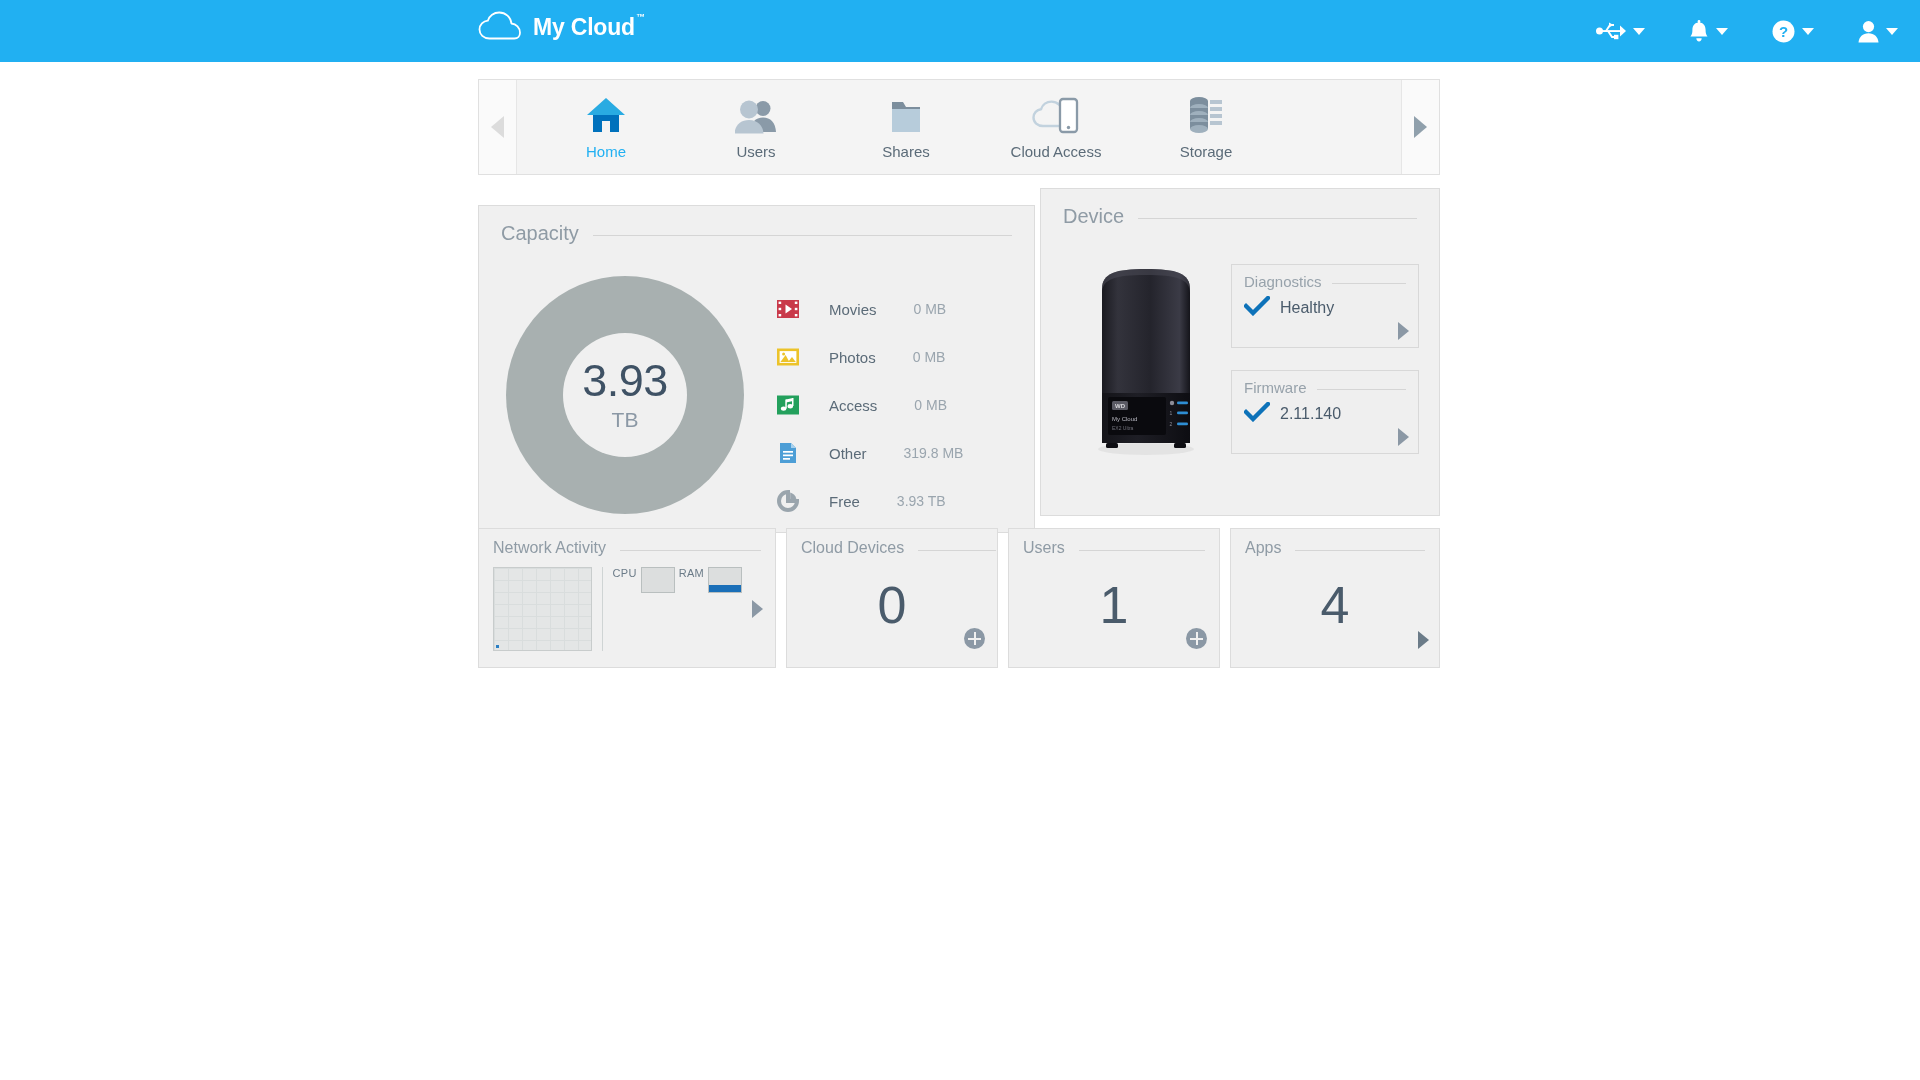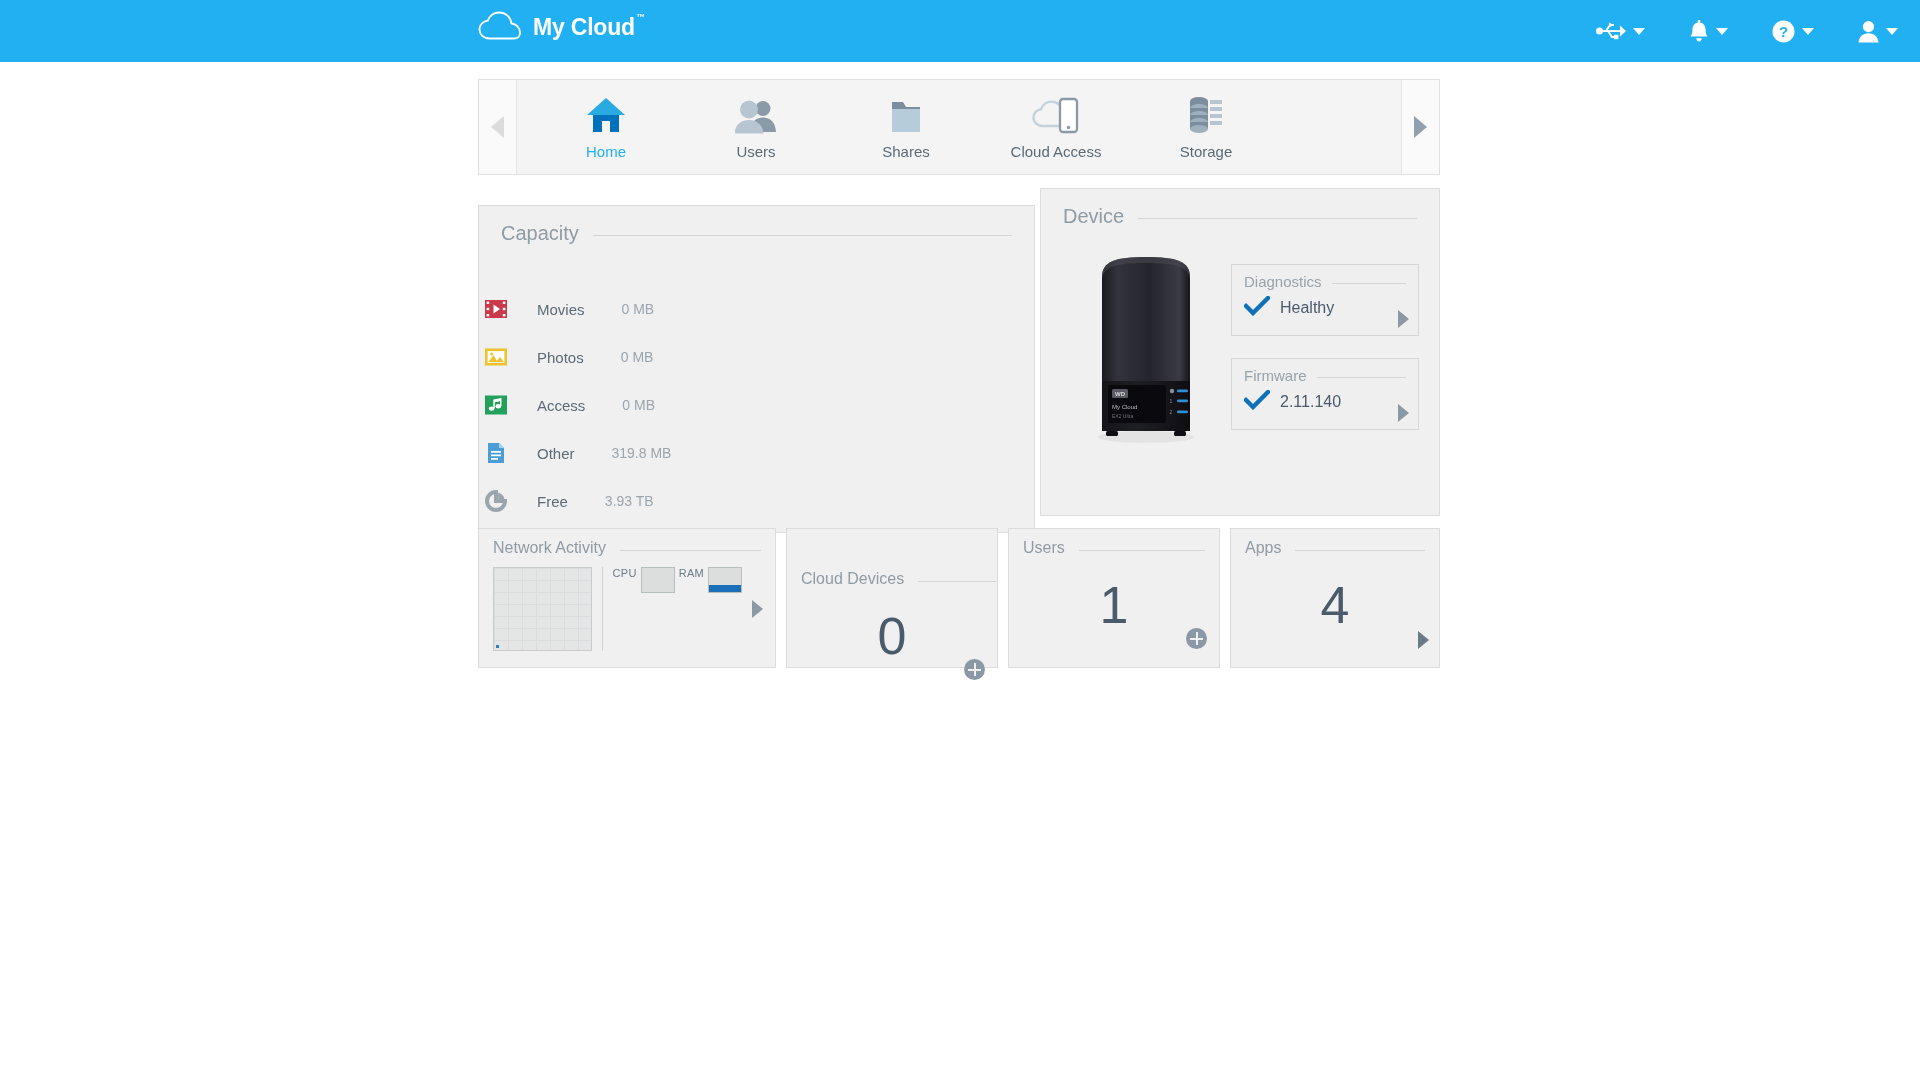--- a/index.html
+++ b/index.html
@@ -140,21 +140,21 @@
   .lg-name { font-size: 15px; color: #5b6b78; }
   .lg-val { font-size: 14px; color: #9aa5ae; margin-left: 7px; }
 
   
   #device-panel { left: 1040px; top: 188px; width: 400px; height: 328px; }
   .dev-body { display: flex; padding: 18px 20px 0 20px; }
   .dev-img { width: 170px; display: flex; align-items: center; justify-content: center; }
   .dev-cards { flex: 1; padding-top: 18px; }
   .subcard {
     background: #efefef; border: 1px solid #d8d8d8;
-    height: 72px; margin-bottom: 22px;
+    height: 84px; margin-bottom: 22px;
     position: relative; padding: 8px 12px 0 12px;
   }
   .subcard-hd { display: flex; align-items: center; gap: 10px; }
   .subcard-title { font-size: 15px; color: #97a2ab; white-space: nowrap; }
   .subcard-rule { flex: 1; height: 1px; background: #d5d5d5; position: relative; top: 2px; }
   .subcard-row { display: flex; align-items: center; gap: 10px; margin-top: 6px; }
   .subcard-val { font-size: 16px; color: #4a5b6b; }
   .card-arrow {
     position: absolute; right: 9px; bottom: 7px;
     width: 0; height: 0;
@@ -375,20 +375,28 @@
 </div>
 
 <div class="panel" id="capacity-panel">
   <div class="panel-hd">
     <span class="panel-title">Capacity</span>
     <span class="panel-rule"></span>
   </div>
 
   <div class="cap-body">
 
+    <div class="donut-wrap">
+      <div class="donut">
+        <div class="donut-hole">
+          <span class="donut-num">3.93</span>
+          <span class="donut-unit">TB</span>
+        </div>
+      </div>
+    </div>
 
     <div class="legend">
 
       <div class="legend-row">
         <span class="lg-ico">
           <svg width="22" height="22" viewBox="0 0 22 22">
             <rect x="0" y="2" width="22" height="18" fill="#c9394a"></rect>
             <rect x="1.6" y="3.6" width="2.6" height="2.4" fill="#fff"></rect>
             <rect x="1.6" y="9.8" width="2.6" height="2.4" fill="#fff"></rect>
             <rect x="1.6" y="16" width="2.6" height="2.4" fill="#fff"></rect>
@@ -561,21 +569,21 @@
       <span class="meter-lbl">RAM</span>
       <div class="meter-box">
         <span class="meter-fill" id="ram-fill" style="height: 28%;"></span>
       </div>
     </div>
     <span class="net-arrow"></span>
   </div>
 </div>
 
 <div class="panel" id="cloud-panel">
-  <div class="panel-hd" style="padding:10px 1px 0 14px;margin-top:31px;">
+  <div class="panel-hd" style="padding:10px 1px 0 14px;">
     <span class="panel-title" style="font-size:16px;">Cloud Devices</span>
     <span class="panel-rule"></span>
   </div>
   <div class="count-body">
     <span class="count-num">0</span>
     <span class="plus-btn"></span>
   </div>
 </div>
 
 <div class="panel" id="users-panel">

